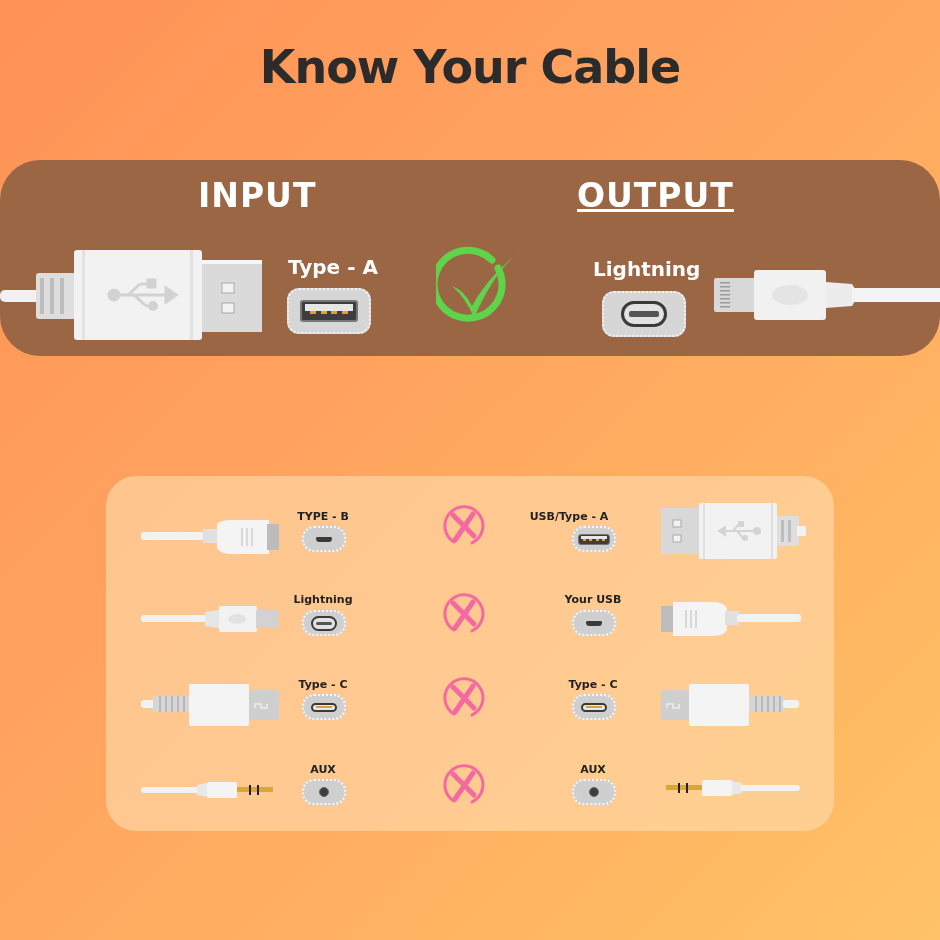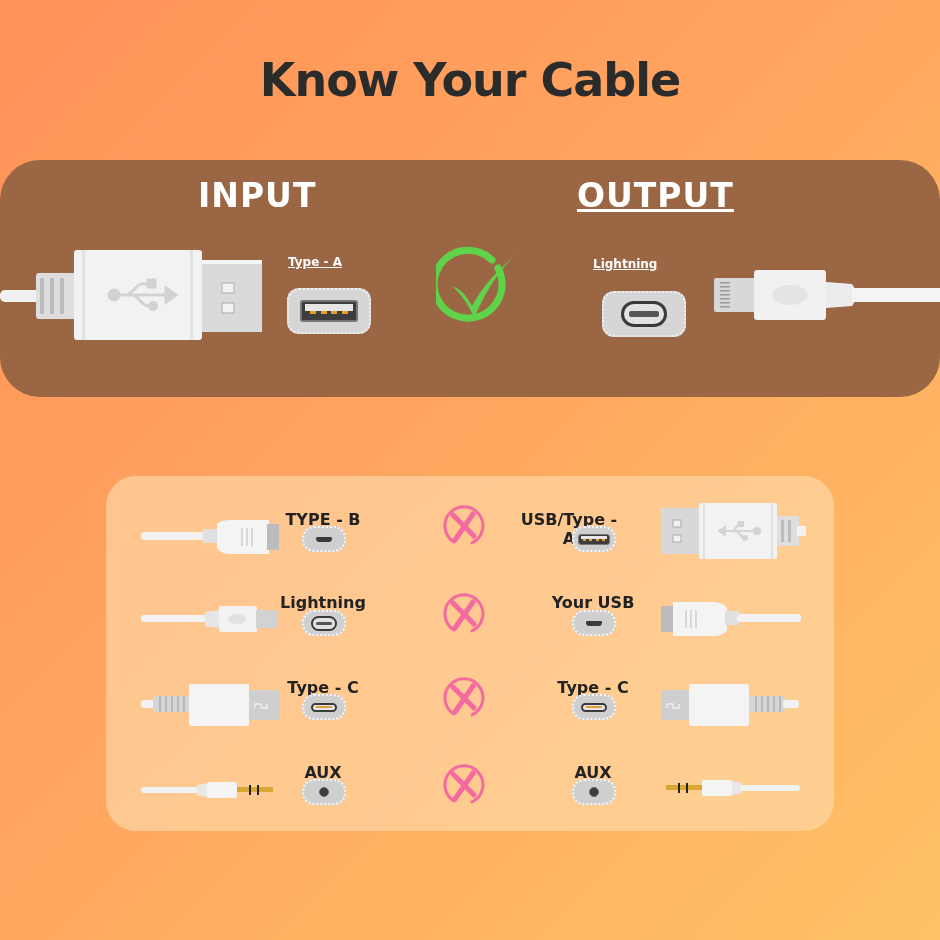--- a/index.html
+++ b/index.html
@@ -5,35 +5,35 @@
   * { box-sizing: border-box; margin: 0; padding: 0; }
   html, body { width: 940px; height: 940px; overflow: hidden; }
   body {
     font-family: "DejaVu Sans", sans-serif;
     background: linear-gradient(135deg, #ff9257 0%, #ffa35f 40%, #ffb562 75%, #ffc266 100%);
     position: relative;
   }
   .title {
     position: absolute; top: 40px; left: 0; width: 940px;
     text-align: center; font-size: 46px; font-weight: bold;
-    color: #2b2b2b; letter-spacing: -1px; margin-top: 13px;
+    color: #2b2b2b; letter-spacing: -1px;
   }
   
   .top-panel {
-    position: absolute; left: 0; top: 160px; width: 940px; height: 237px;
+    position: absolute; left: 0; top: 160px; width: 940px; height: 196px;
     background: #9a6644; border-radius: 40px; padding-left: 44px;
   }
   .hdr {
     position: absolute; top: 16px; font-size: 33px; font-weight: bold;
     color: #ffffff; letter-spacing: 1px;
   }
   .hdr.input { left: 198px; }
   .hdr.output { left: 577px; text-decoration: underline; }
   .port-label {
-    position: absolute; color: #fff; font-weight: bold; font-size: 12px; text-decoration: underline;
+    position: absolute; color: #fff; font-weight: bold; font-size: 20px;
   }
   .port-box {
     position: absolute; background: #d6d6d6; border: 2px dotted #f2f2f2;
     border-radius: 12px; display: flex; align-items: center; justify-content: center;
   }
   .usba-slot {
     width: 58px; height: 22px; background: #3d3d3d; border: 2px solid #777;
     border-radius: 3px; position: relative;
   }
   .usba-slot .tongue {
@@ -58,21 +58,21 @@
     width: 26px; height: 8px; background: #3a3a3a; border-radius: 2px 2px 5px 5px;
   }
   .aux-slot { width: 14px; height: 14px; border-radius: 50%; background: #3d3d3d; border: 2px solid #666; }
 
   
   .bot-panel {
     position: absolute; left: 106px; top: 476px; width: 728px; height: 355px;
     background: rgba(255, 220, 175, 0.62); border-radius: 30px;
   }
   .row-label {
-    position: absolute; font-size: 16px; font-weight: bold; color: #222; text-align: center; width: 110px;
+    position: absolute; font-size: 11px; font-weight: bold; color: #222; text-align: center; width: 110px;
   }
   .sm-port {
     position: absolute; width: 44px; height: 26px; background: #cfcfcf;
     border: 2px dotted #f5f5f5; border-radius: 12px;
     display: flex; align-items: center; justify-content: center;
   }
   .sm-port .usba-slot { width: 32px; height: 11px; border-width: 1.5px; }
   .sm-port .usba-slot .tongue { top: 1px; height: 3px; left: 2px; right: 2px; }
   .sm-port .usba-slot .pins { top: 4px; height: 2px; left: 4px; right: 4px; }
   .sm-port .usba-slot .pins span { width: 3px; height: 2px; }

